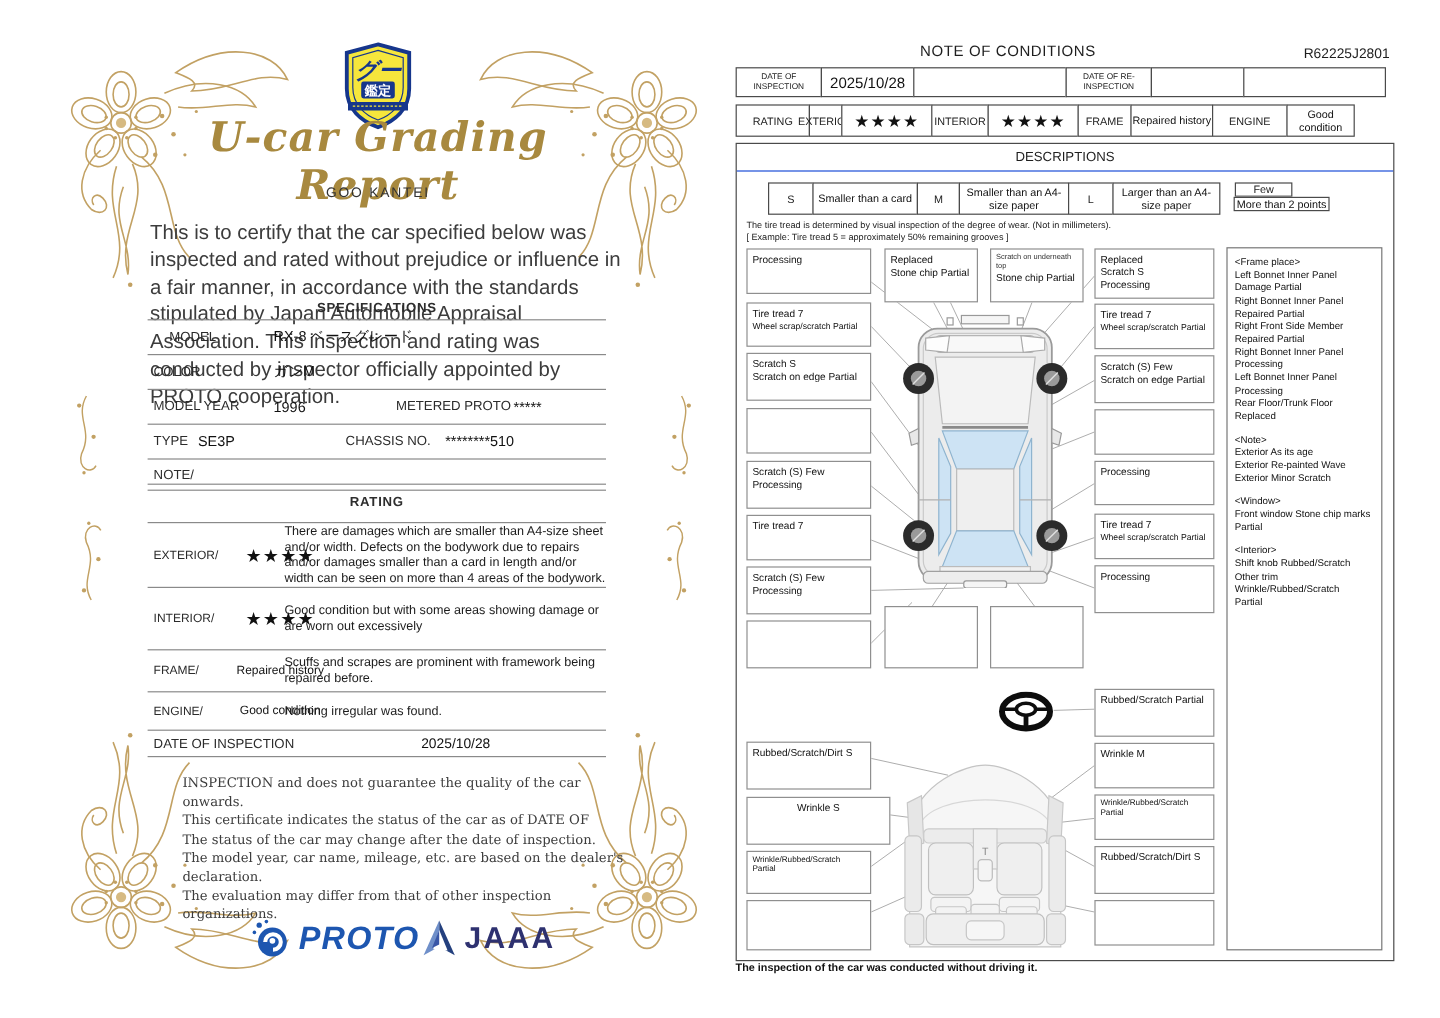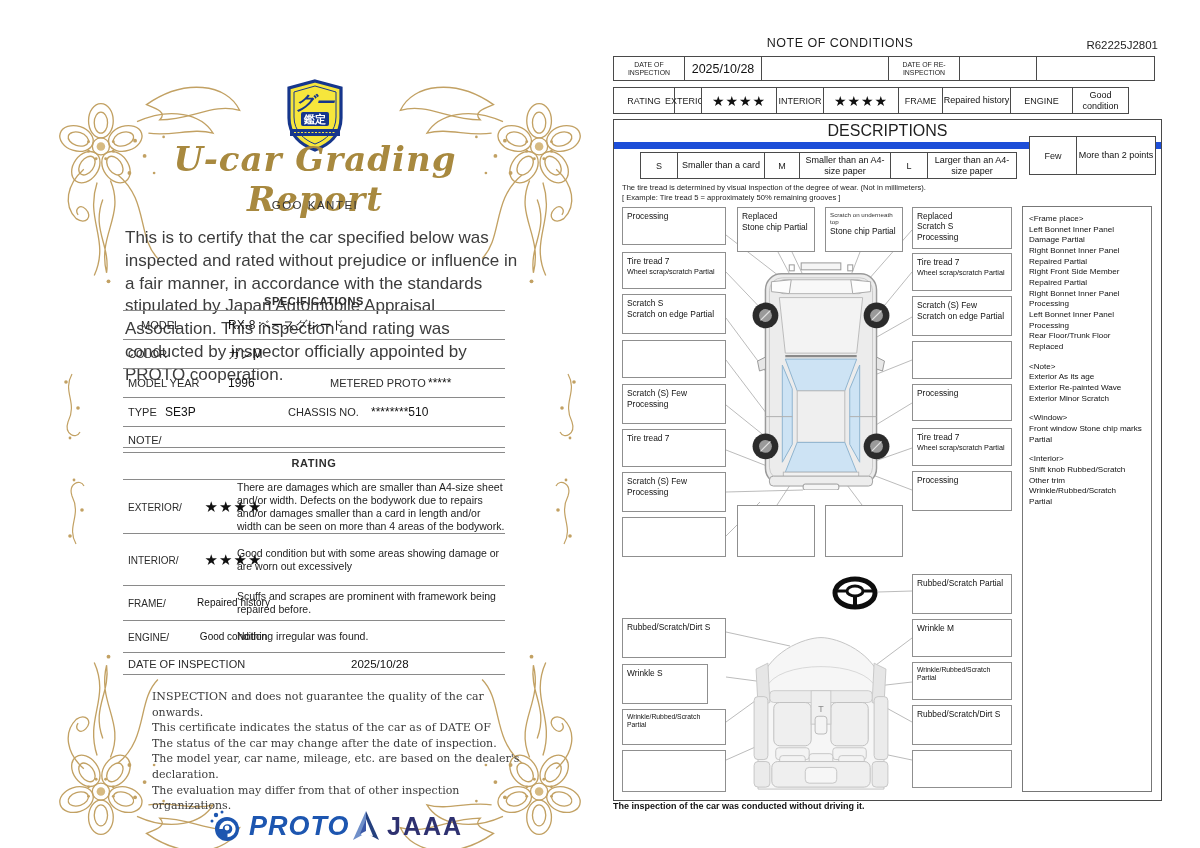--- a/index.html
+++ b/index.html
@@ -32,40 +32,40 @@
   .tbl{display:flex;}
   .tbl .cell{border:1px solid #4a4a4a;margin-left:-1px;display:flex;align-items:center;
              justify-content:center;text-align:center;background:#fff;box-sizing:border-box;}
   .tbl .cell:first-child{margin-left:0;}
   .cell .lab-sm{font-size:6.9px;line-height:1.15;color:#222;}
   .cell .val-md{font-size:12.5px;color:#111;}
   .cell .lab-md{font-size:9px;color:#222;}
   .cell .stars{font-size:14px;letter-spacing:1px;color:#111;}
   .cell .val-sm{font-size:9px;line-height:1.15;color:#111;}
   .outer-box{border:1.5px solid #4a4a4a;background:#fff;}
-  .desc-head{border-bottom:7px solid #1d4ed8;text-align:center;font-size:16px;color:#1e1e1e;
+  .desc-head{border-bottom:1px solid #1d4ed8;text-align:center;font-size:11px;color:#1e1e1e;
              display:flex;align-items:center;justify-content:center;}
   .note-sm{font-size:7.6px;color:#222;}
   .abox{position:absolute;border:1px solid #8f8f8f;background:#fff;padding:3px 4px;box-sizing:border-box;
         font-size:8.4px;line-height:1.32;color:#111;}
   .abox.tiny{font-size:6.8px;line-height:1.25;}
   .abox .tinyline{font-size:6.2px;line-height:1.2;color:#333;}
   .abox.shrink2 div:nth-child(2){font-size:7.2px;}
   .sidebar{position:absolute;border:1px solid #777;background:#fff;padding:7px 6px;box-sizing:border-box;
            font-size:8.1px;line-height:1.32;color:#111;}
   .sb-sec{margin-bottom:9px;}
   .rp-footer{font-size:9px;font-weight:bold;color:#111;}
   svg{display:block;}
 </style>
 </head>
 <body>
 
 <div id="canvas">
 
-  <div class="abs" style="left:40px;top:0;width:560px;height:640px;margin-top:44px;">
+  <div class="abs" style="left:40px;top:0;width:560px;height:640px;">
 
     <svg class="abs" style="left:0;top:30px;" width="560" height="790" viewBox="0 0 560 790" aria-hidden="true">
       <defs>
         <g id="flourish" stroke="#c2a163" fill="none" stroke-width="1.4">
           <g transform="translate(62,72)">
             <g>
                 <ellipse cx="0" cy="-27" rx="13" ry="18"></ellipse>
                 <ellipse cx="0" cy="-25" rx="7" ry="11"></ellipse>
               </g>
             <g transform="rotate(72)">
@@ -292,21 +292,21 @@
     <div class="cell" style="width:92px;">
       <span class="val-sm">Smaller than an A4-size paper</span>
       </div>
     <div class="cell" style="width:38px;">
       <span class="lab-md">L</span>
       </div>
     <div class="cell" style="width:90px;">
       <span class="val-sm">Larger than an A4-size paper</span>
       </div>
   </div>
-  <div class="abs tbl" style="left:1029px;top:136px;height:39px;">
+  <div class="abs tbl" style="left:1029px;top:152px;height:39px;flex-direction:column;">
     <div class="cell" style="width:48px;">
       <span class="lab-md">Few</span>
       </div>
     <div class="cell" style="width:80px;">
       <span class="val-sm">More than 2 points</span>
       </div>
   </div>
 
   <div class="abs note-sm" style="left:622px;top:183px;width:420px;">The tire tread is determined by visual inspection of the degree of wear. (Not in millimeters).</div>
   <div class="abs note-sm" style="left:622px;top:193px;width:420px;">[ Example: Tire tread 5 = approximately 50% remaining grooves ]</div>
@@ -476,21 +476,21 @@
   <div class="abox" style="left:912px;top:471px;width:100px;height:40px;">
       <div>Processing</div>
     </div>
 
   <div class="abox" style="left:737px;top:505px;width:78px;height:52px;"></div>
   <div class="abox" style="left:825px;top:505px;width:78px;height:52px;"></div>
 
   <div class="abox" style="left:622px;top:618px;width:104px;height:40px;">
       <div>Rubbed/Scratch/Dirt S</div>
     </div>
-  <div class="abox" style="left:622px;top:664px;width:86px;height:40px;">
+  <div class="abox" style="left:622px;top:664px;width:120px;height:40px;text-align:center;">
       <div>Wrinkle S</div>
     </div>
   <div class="abox tiny" style="left:622px;top:709px;width:104px;height:36px;">
       <div>Wrinkle/Rubbed/Scratch Partial</div>
     </div>
   <div class="abox" style="left:622px;top:750px;width:104px;height:42px;"></div>
 
   <div class="abox" style="left:912px;top:574px;width:100px;height:40px;">
       <div>Rubbed/Scratch Partial</div>
     </div>

